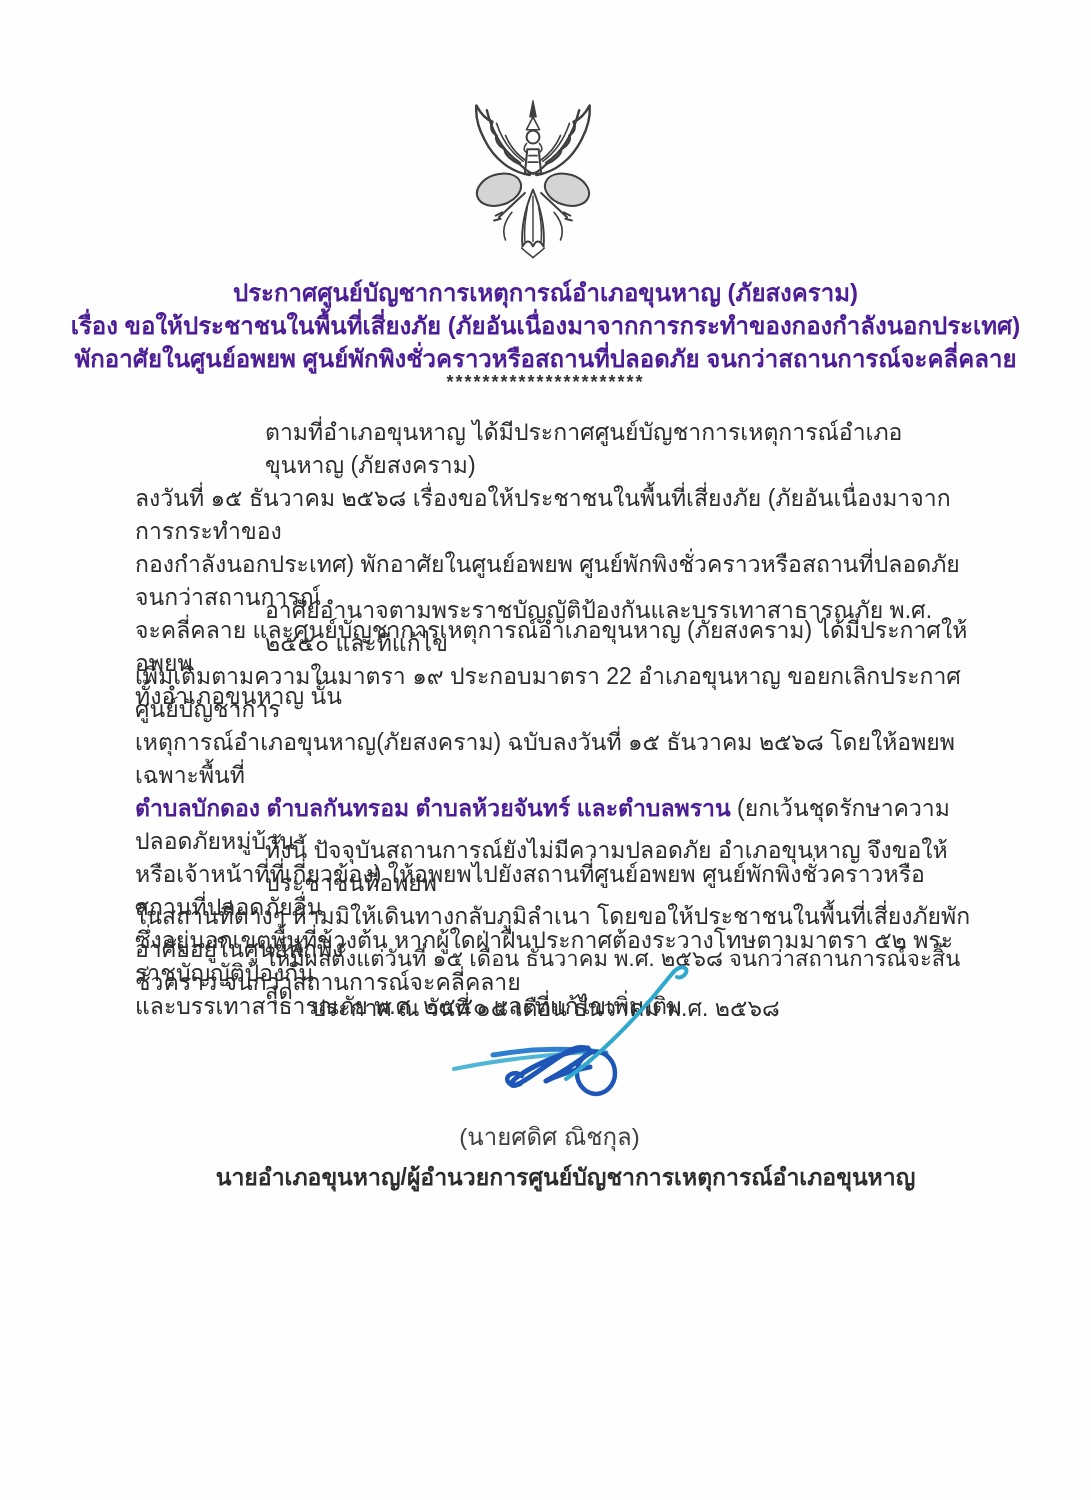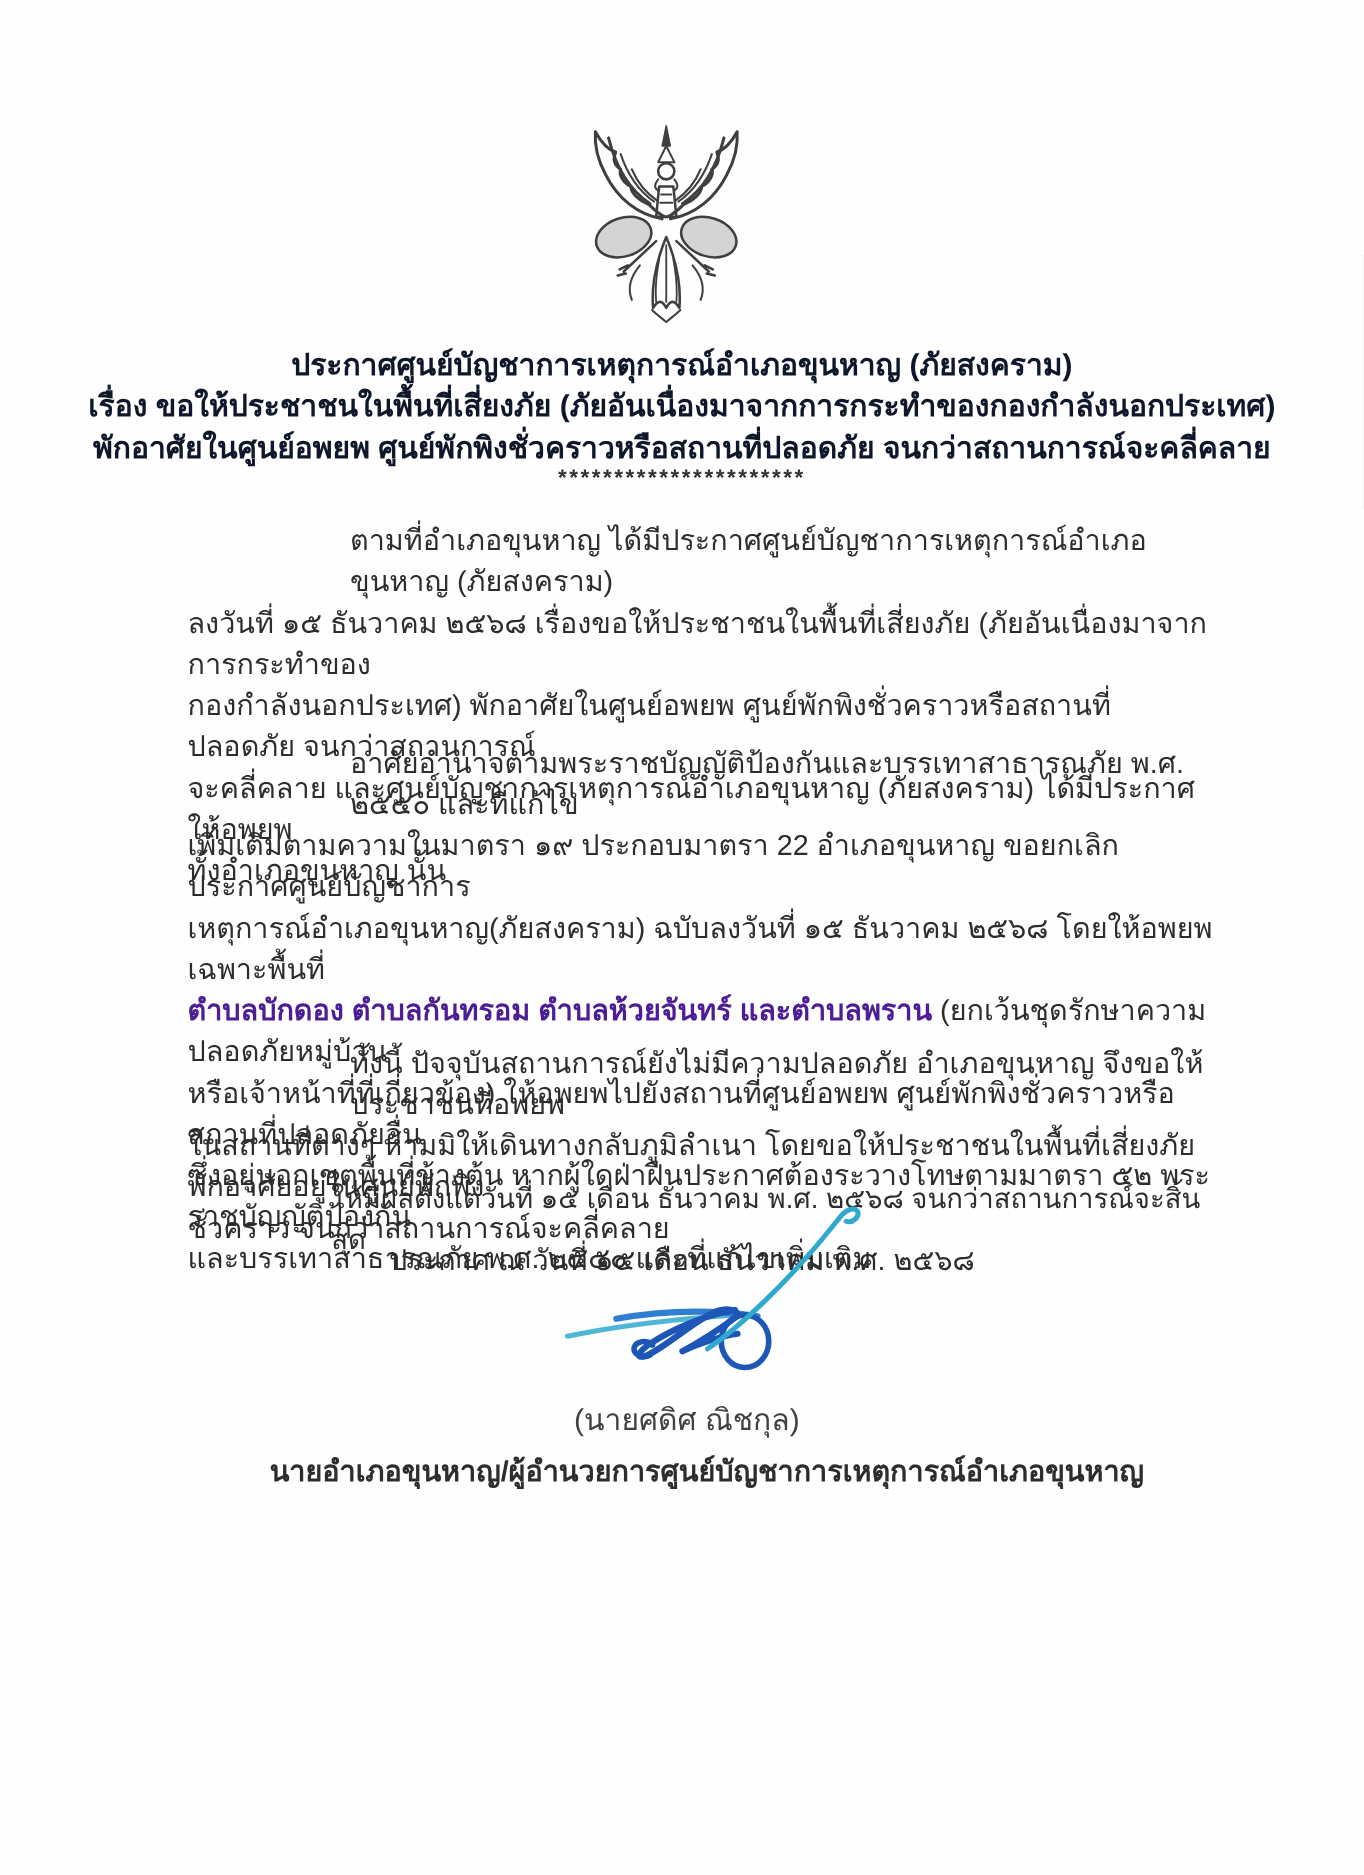--- a/index.html
+++ b/index.html
@@ -8,28 +8,28 @@
     width:1091px;height:1500px;
     background:#fefefe;
     margin:0 auto;
     font-family:"Liberation Sans","DejaVu Sans",sans-serif;
     color:#2d2d2d;
     overflow:hidden;
   }
   .emblem{position:absolute;left:452px;top:96px;width:162px;height:176px;}
   .title-block{
     position:absolute;left:0;right:0;top:276px;
-    text-align:center;font-size:24px;font-weight:700;line-height:33px;color:#0f172a;
+    text-align:center;font-size:24px;font-weight:700;line-height:33px;color:#4c1d95;
   }
   .divider{
     position:absolute;left:0;right:0;top:372px;
     text-align:center;font-size:18px;font-weight:700;letter-spacing:2px;color:#333;
   }
   .para{
-    position:absolute;left:150px;right:118px;
+    position:absolute;left:135px;right:118px;
     font-size:23px;line-height:33px;text-align:left;color:#2d2d2d;
   }
   .p1{top:416px;}
   .p2{top:594px;}
   .p3{top:834px;}
   .indent{padding-left:130px;}
   .bold-seg{font-weight:700;color:#4c1d95;}
   .effect-line{position:absolute;left:135px;right:118px;top:942px;font-size:22px;line-height:33px;}
   .issued-line{position:absolute;left:0;right:0;top:992px;text-align:center;font-size:23px;line-height:33px;}
   .signature-svg{position:absolute;left:438px;top:956px;width:360px;height:152px;pointer-events:none;z-index:2;}

